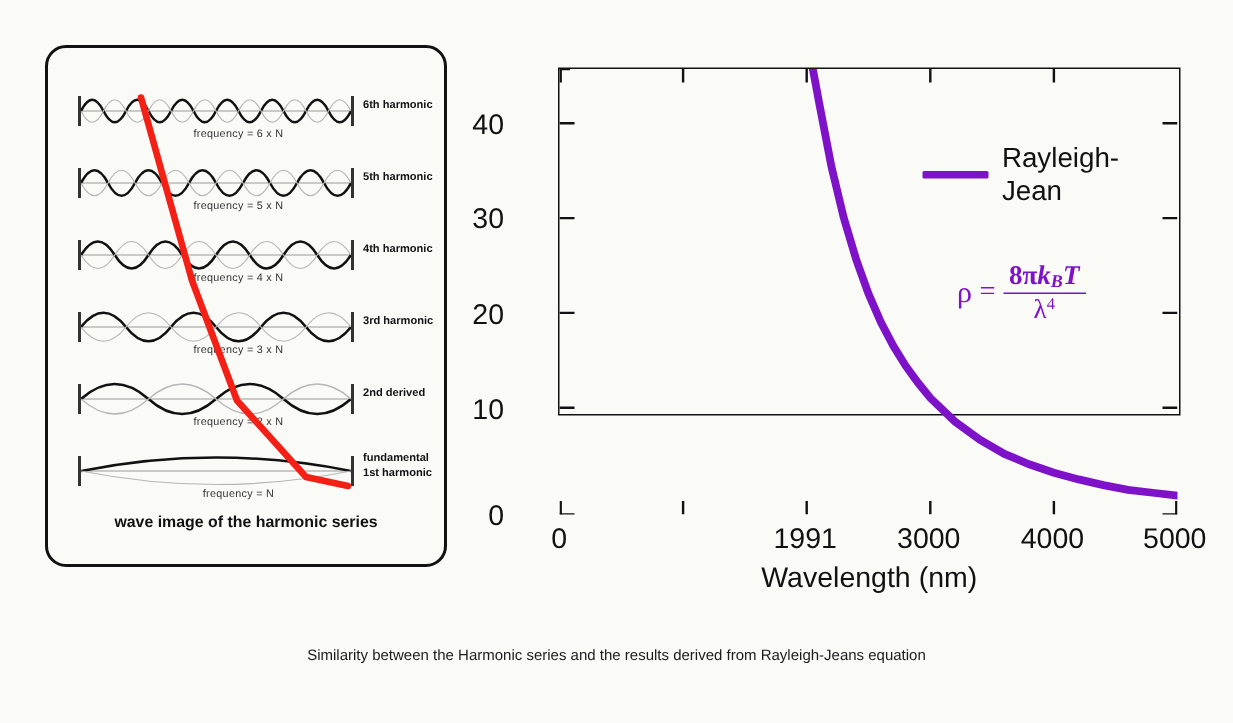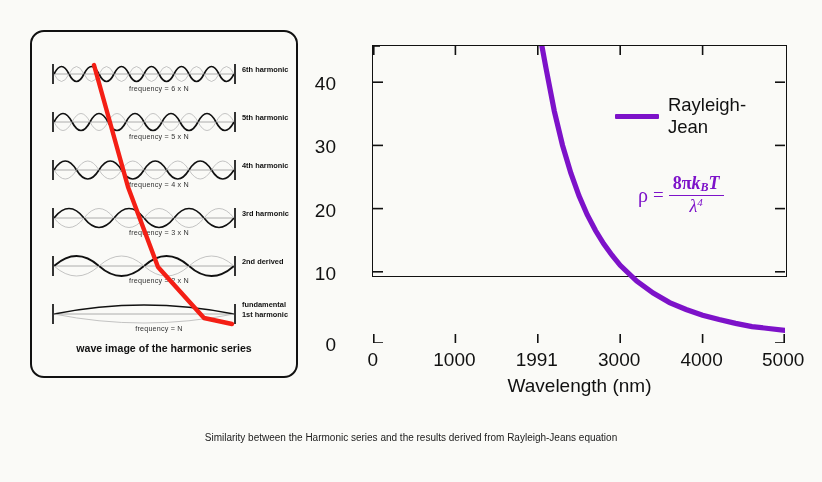--- a/index.html
+++ b/index.html
@@ -67,21 +67,21 @@
   #formula{
     position:absolute;left:265px;top:128px;color:#7d12c9;
     font-family:"Liberation Serif", serif;
     display:flex;align-items:center;gap:5px;font-size:19px;
   }
   #formula .rho{font-size:20px;font-style:normal;}
   #formula .eq{font-size:19px;}
   .frac{display:inline-flex;flex-direction:column;align-items:center;line-height:1.05;}
   .frac .num{padding:0 4px 1px 4px;font-weight:bold;font-size:18px;white-space:nowrap;}
   .frac .bar{height:1.6px;background:#7d12c9;width:100%;}
-  .frac .den{padding:1px 4px 0 4px;font-size:18px;white-space:nowrap;font-style:italic;}
+  .frac .den{padding:1px 4px 0 4px;font-size:18px;white-space:nowrap;}
   .it{font-style:italic;}
   .sub{font-size:12px;vertical-align:-2px;font-style:italic;}
   .sup{font-size:11px;vertical-align:6px;}
   
   #figure-caption{
     position:absolute;left:0;top:432px;width:822px;text-align:center;
     font-size:10px;color:#1b1b1b;
   }
 </style>
 </head>
@@ -233,21 +233,20 @@
     </div>
   </div>
 
   <div class="ytick-label" style="top:327px;">0</div>
   <div class="ytick-label" style="top:255.8px;">10</div>
   <div class="ytick-label" style="top:192.6px;">20</div>
   <div class="ytick-label" style="top:129.4px;">30</div>
   <div class="ytick-label" style="top:66.2px;">40</div>
 
   <div class="xtick-label" style="left:52.8px;">0</div>
-  <div class="xtick-label" style="left:134.4px;">1000</div>
   <div class="xtick-label" style="left:216.8px;">1991</div>
   <div class="xtick-label" style="left:299.2px;">3000</div>
   <div class="xtick-label" style="left:381.6px;">4000</div>
   <div class="xtick-label" style="left:463.2px;">5000</div>
 
   <div id="xaxis-title">Wavelength (nm)</div>
 </div>
 
 <div id="figure-caption">Similarity between the Harmonic series and the results derived from Rayleigh-Jeans equation</div>
 

